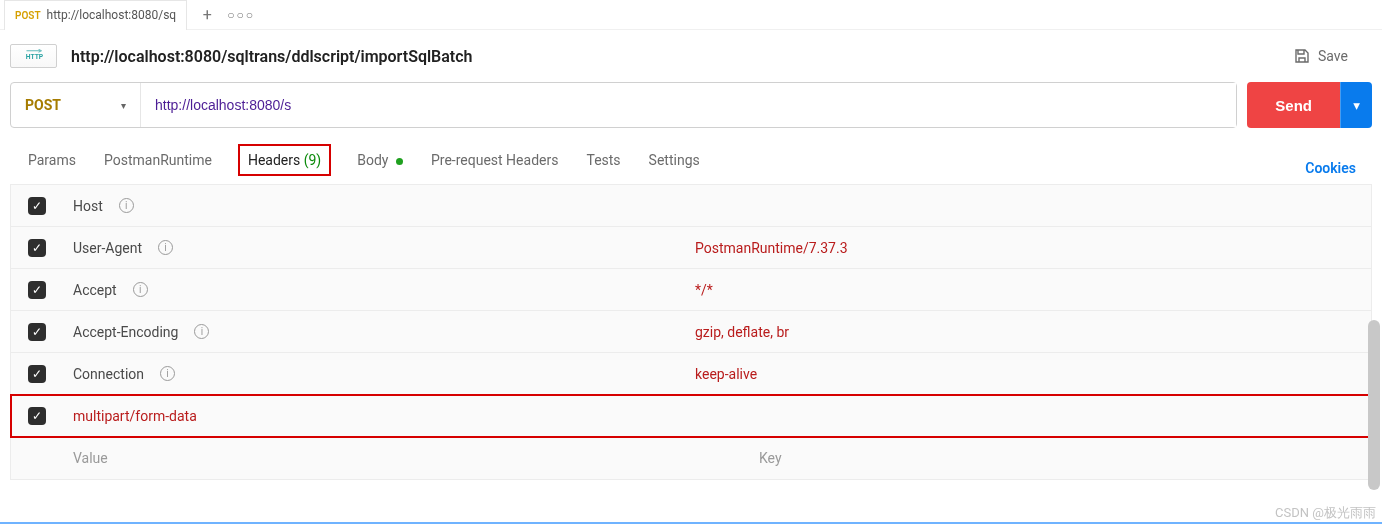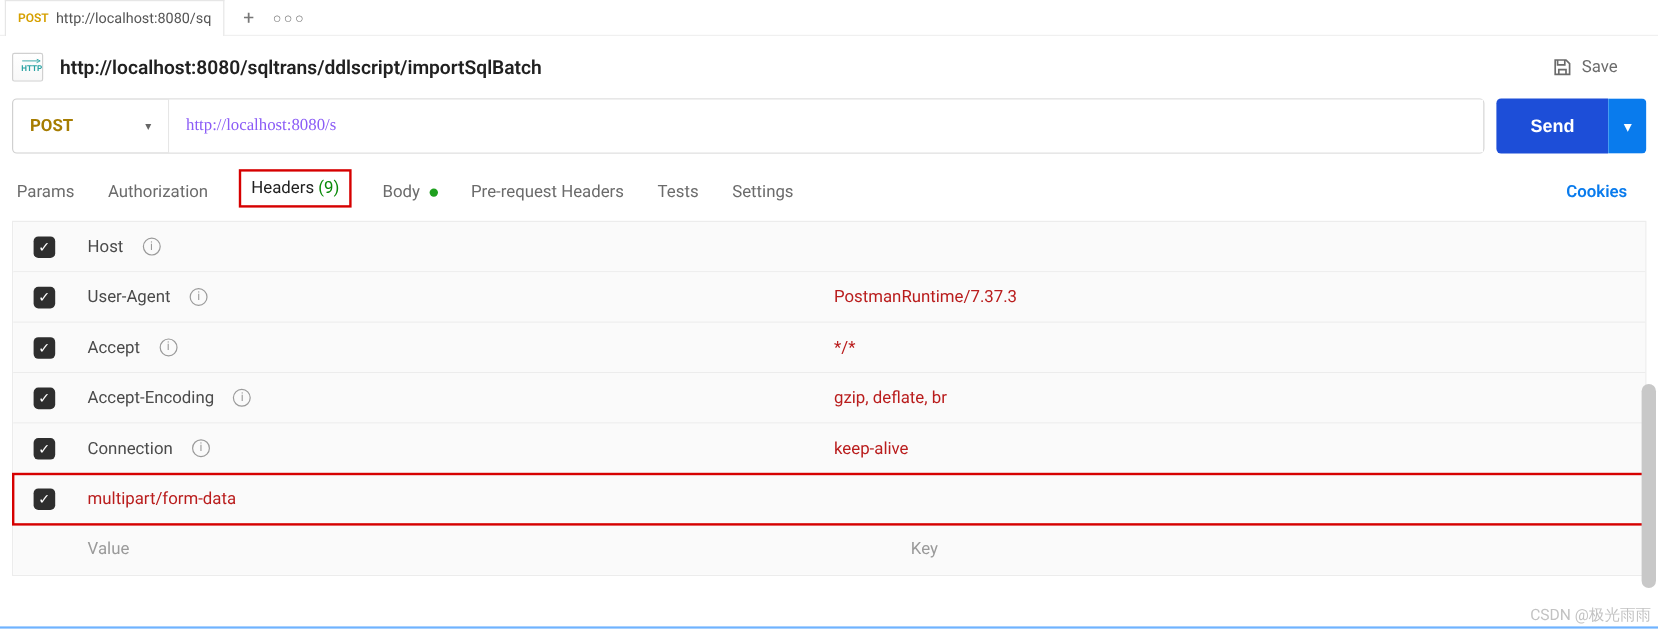--- a/index.html
+++ b/index.html
@@ -6,36 +6,36 @@
   body { font-family: -apple-system, BlinkMacSystemFont, "Segoe UI", Roboto, sans-serif; font-size: 13px; color: #212121; background: #fff; width: 1382px; height: 524px; overflow: hidden; position: relative; }
   
   .top-tabs-row { display: flex; align-items: center; height: 30px; padding: 0 4px; border-bottom: 1px solid #f0f0f0;}
   .top-tab { display: flex; align-items: center; height: 30px; padding: 0 10px; border: 1px solid #e6e6e6; border-bottom: none; background: #fff; font-size: 12px; max-width: 190px; overflow: hidden; white-space: nowrap; }
   .top-tab .method { color: #d6a000; font-weight: 600; font-size: 10px; margin-right: 6px; }
   .top-tab .tab-text { color: #555; text-overflow: ellipsis; overflow: hidden; }
   .plus-icon, .dots-icon { width: 28px; color: #777; text-align: center; font-size: 16px; margin-left: 6px; cursor: pointer; }
   .dots-icon { letter-spacing: 2px; font-size: 12px; }
 
   .title-row { display: flex; align-items: center; padding: 14px 16px 10px 10px; }
-  .http-badge { width: 26px; height: 24px; border: 1px solid #d0d0d0; border-radius: 2px; display:flex; align-items:center; justify-content:flex-end; margin-right: 14px; background: linear-gradient(#fff,#f8f8f8); }
+  .http-badge { width: 47px; height: 24px; border: 1px solid #d0d0d0; border-radius: 2px; display:flex; align-items:center; justify-content:center; margin-right: 14px; background: linear-gradient(#fff,#f8f8f8); }
   .http-badge svg { width: 18px; height: 14px; }
   .title-text { font-size: 16px; font-weight: 600; color: #212121; }
   .save-group { margin-left: auto; display:flex; align-items:center; gap:8px; color:#6b6b6b; font-size:14px; cursor:pointer; padding-right: 18px;}
   
   .req-row { display:flex; padding: 4px 10px 6px 10px; gap: 10px; align-items:stretch; }
   .method-url { display:flex; flex:1; border:1px solid #d0d0d0; border-radius:4px; height:46px; background:#fff;}
   .method-select { width: 130px; display:flex; align-items:center; justify-content:space-between; padding:0 14px; border-right:1px solid #e6e6e6; cursor:pointer;}
   .method-select .label { font-weight:700; color:#a67c00; font-size:14px;}
   .chev { font-size:10px; color:#666; }
-  .url-input { flex:1; border:none; outline:none; font-size:14px; padding:0 14px; color:#8b5cf6;font-family:Liberation Serif, serif;}
+  .url-input { flex:1; border:none; outline:none; font-size:14px; padding:0 14px; color:#4c1d95;}
   .send-group { display:flex; }
-  .send-btn { background:#1d4ed8; color:#fff; border:none; border-radius:4px 0 0 4px; padding:0 28px; font-size:15px; font-weight:600; cursor:pointer;}
+  .send-btn { background:#ef4444; color:#fff; border:none; border-radius:4px 0 0 4px; padding:0 28px; font-size:15px; font-weight:600; cursor:pointer;}
   .send-drop { background:#097bed; border:none; border-left:1px solid rgba(255,255,255,0.25); color:#fff; width:32px; border-radius:0 4px 4px 0; cursor:pointer;}
 
-  .tabs-row { display:flex; align-items:center; padding: 10px 10px 0 12px; border-bottom: none;}
+  .tabs-row { display:flex; align-items:flex-end; padding: 10px 10px 0 26px; border-bottom: none;}
   .rtab { font-size:14px; color:#6b6b6b; padding: 8px 2px; margin-right: 24px; cursor:pointer; position:relative;}
   .rtab.active { color:#212121; }
   .rtab .count { color:#0a8a0a; }
   .rtab .dot { display:inline-block; width:7px; height:7px; background:#1fa01f; border-radius:50%; margin-left:4px; vertical-align:middle;}
   .headers-box { border:2px solid #d60000; padding: 6px 8px; margin-top:-6px;}
   .cookies-link { margin-left:auto; color:#097bed; font-weight:600; font-size:14px; padding-right: 16px; cursor:pointer;}
 
   .headers-table { margin: 8px 10px 0 10px; border:1px solid #ececec; }
   .hrow { display:flex; align-items:center; height:42px; border-bottom:1px solid #ececec; background:#fafafa; }
   .hrow:last-child { border-bottom:none; }
@@ -93,21 +93,21 @@
     <input class="url-input" value="http://localhost:8080/s" style="">
   </div>
   <div class="send-group">
     <button class="send-btn">Send</button>
     <button class="send-drop"><span>▾</span></button>
   </div>
 </div>
 
 <div class="tabs-row">
   <div class="rtab">Params</div>
-  <div class="rtab">Authorization</div>
+  <div class="rtab">PostmanRuntime</div>
   <div class="rtab active headers-box">
     <span>Headers</span>
     <span class="count">(9)</span>
   </div>
   <div class="rtab">
     <span>Body</span>
     <span class="dot"></span>
   </div>
   <div class="rtab">Pre-request Headers</div>
   <div class="rtab">Tests</div>

